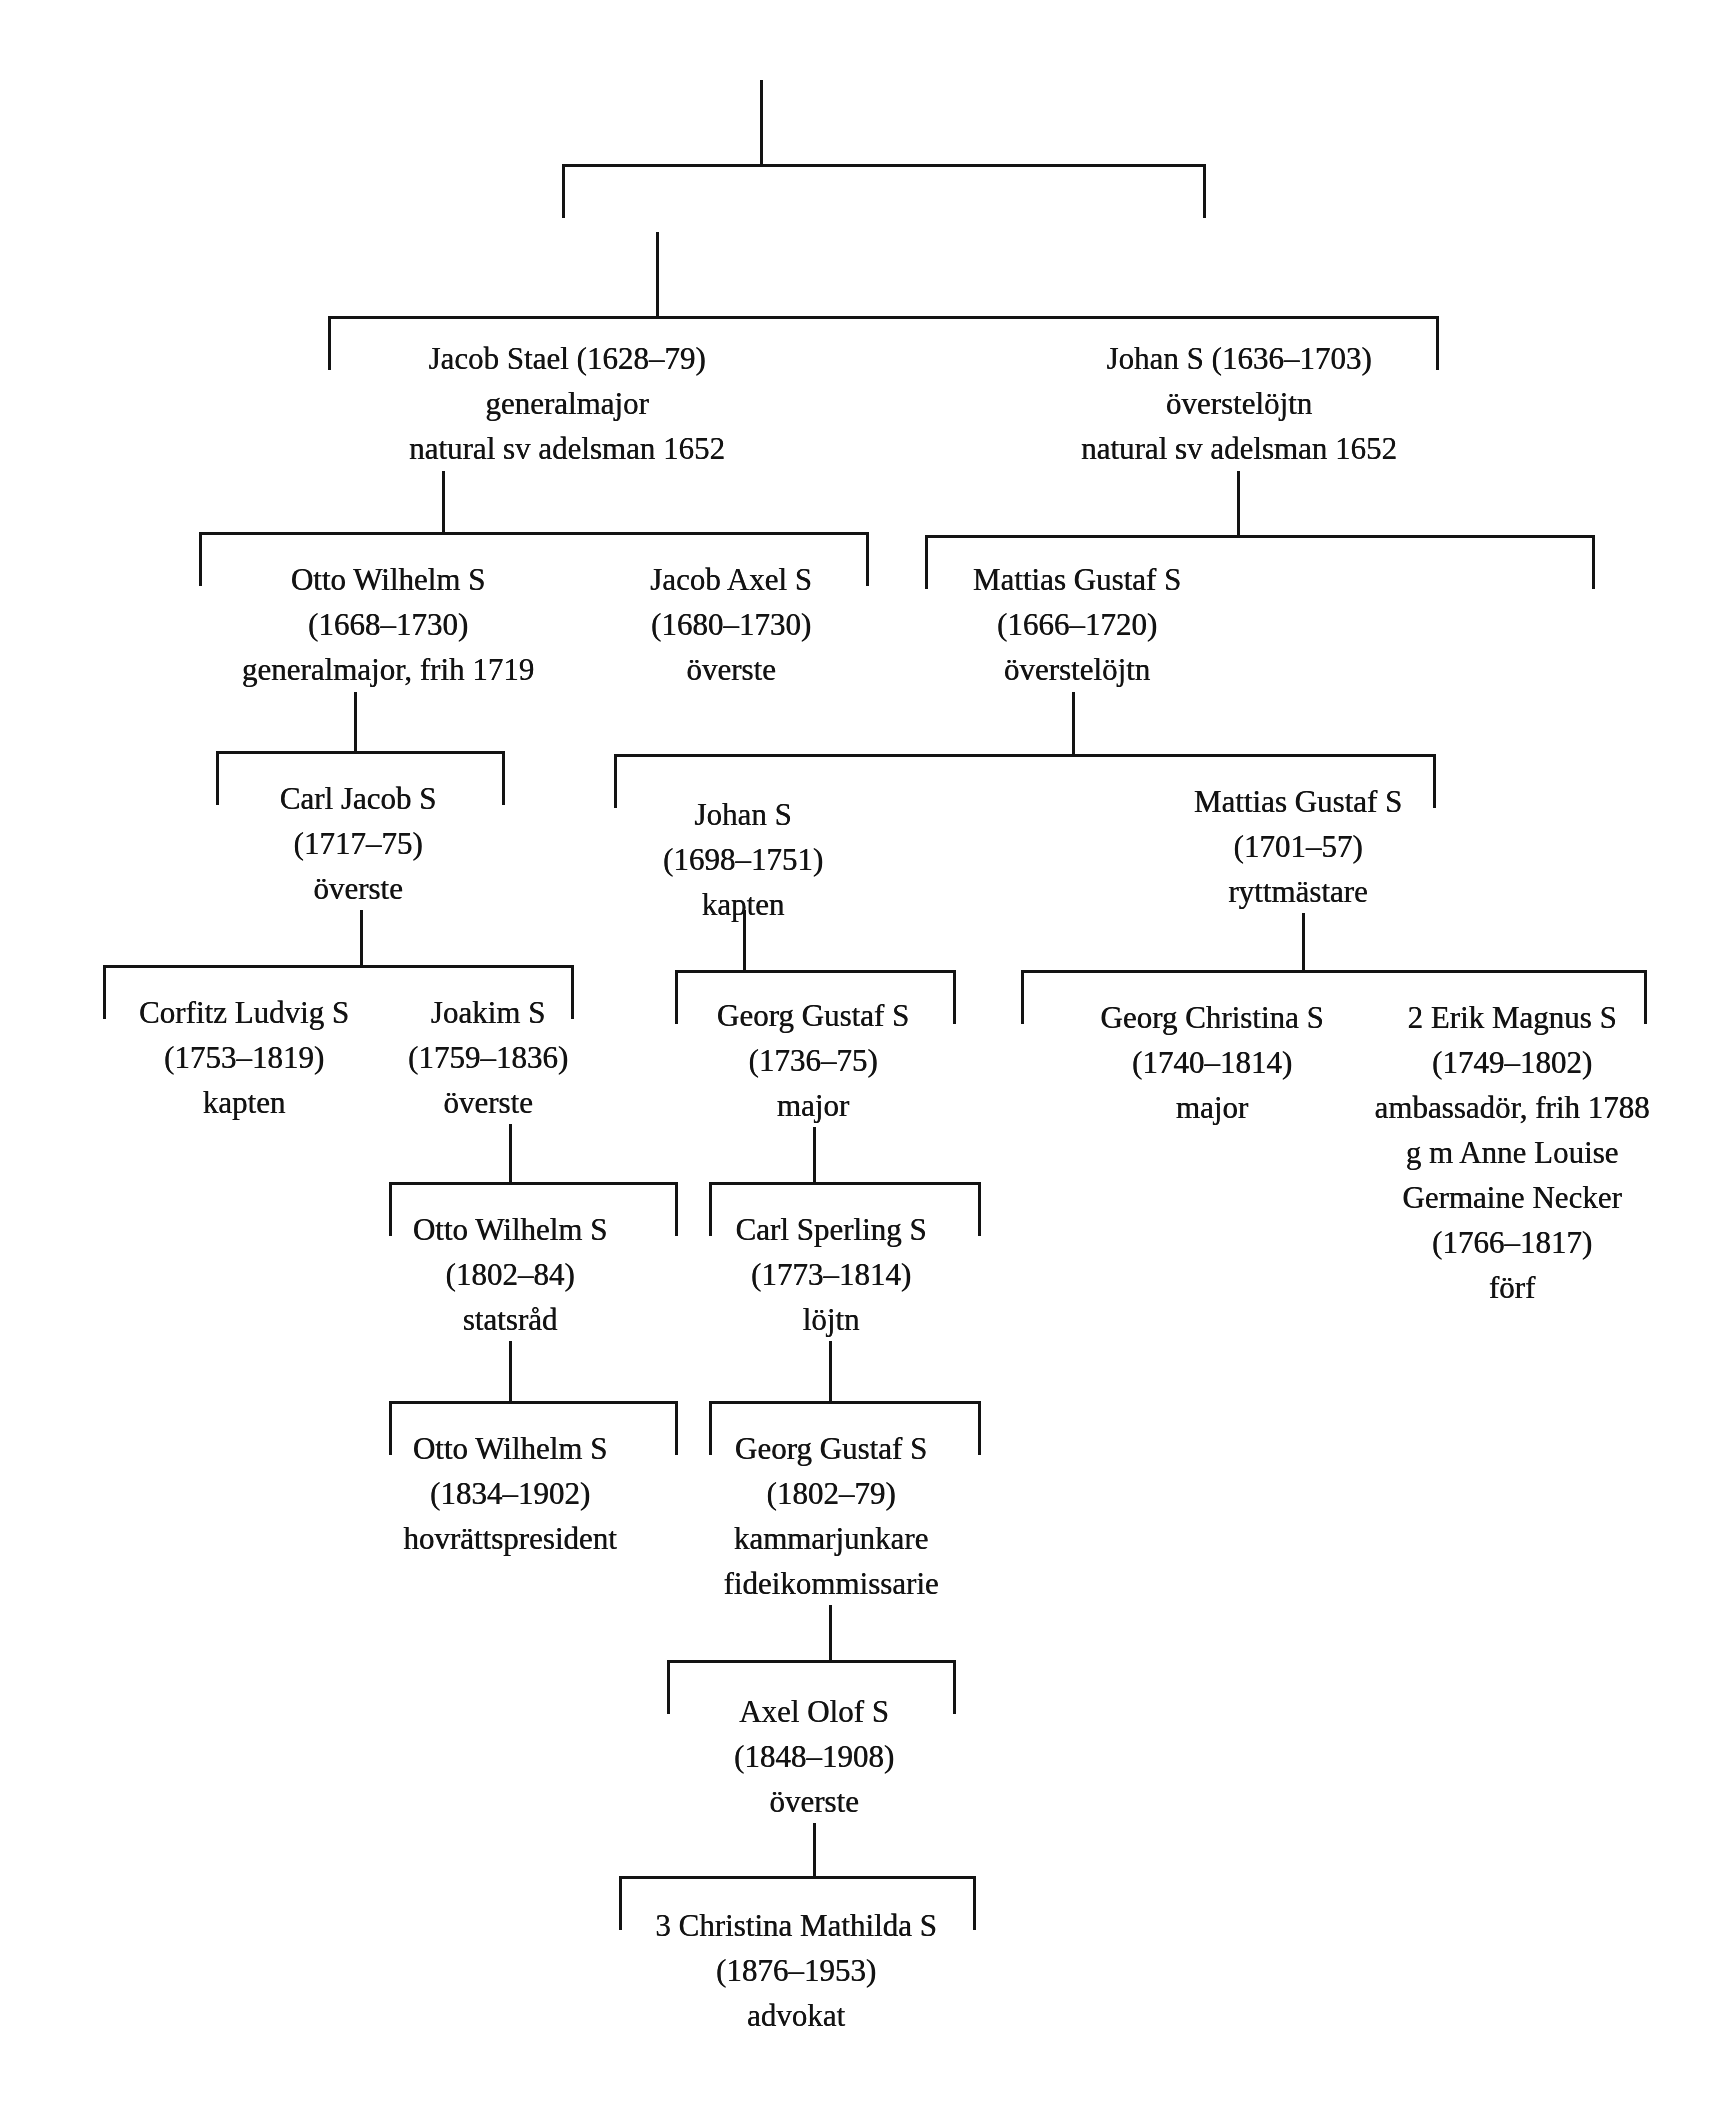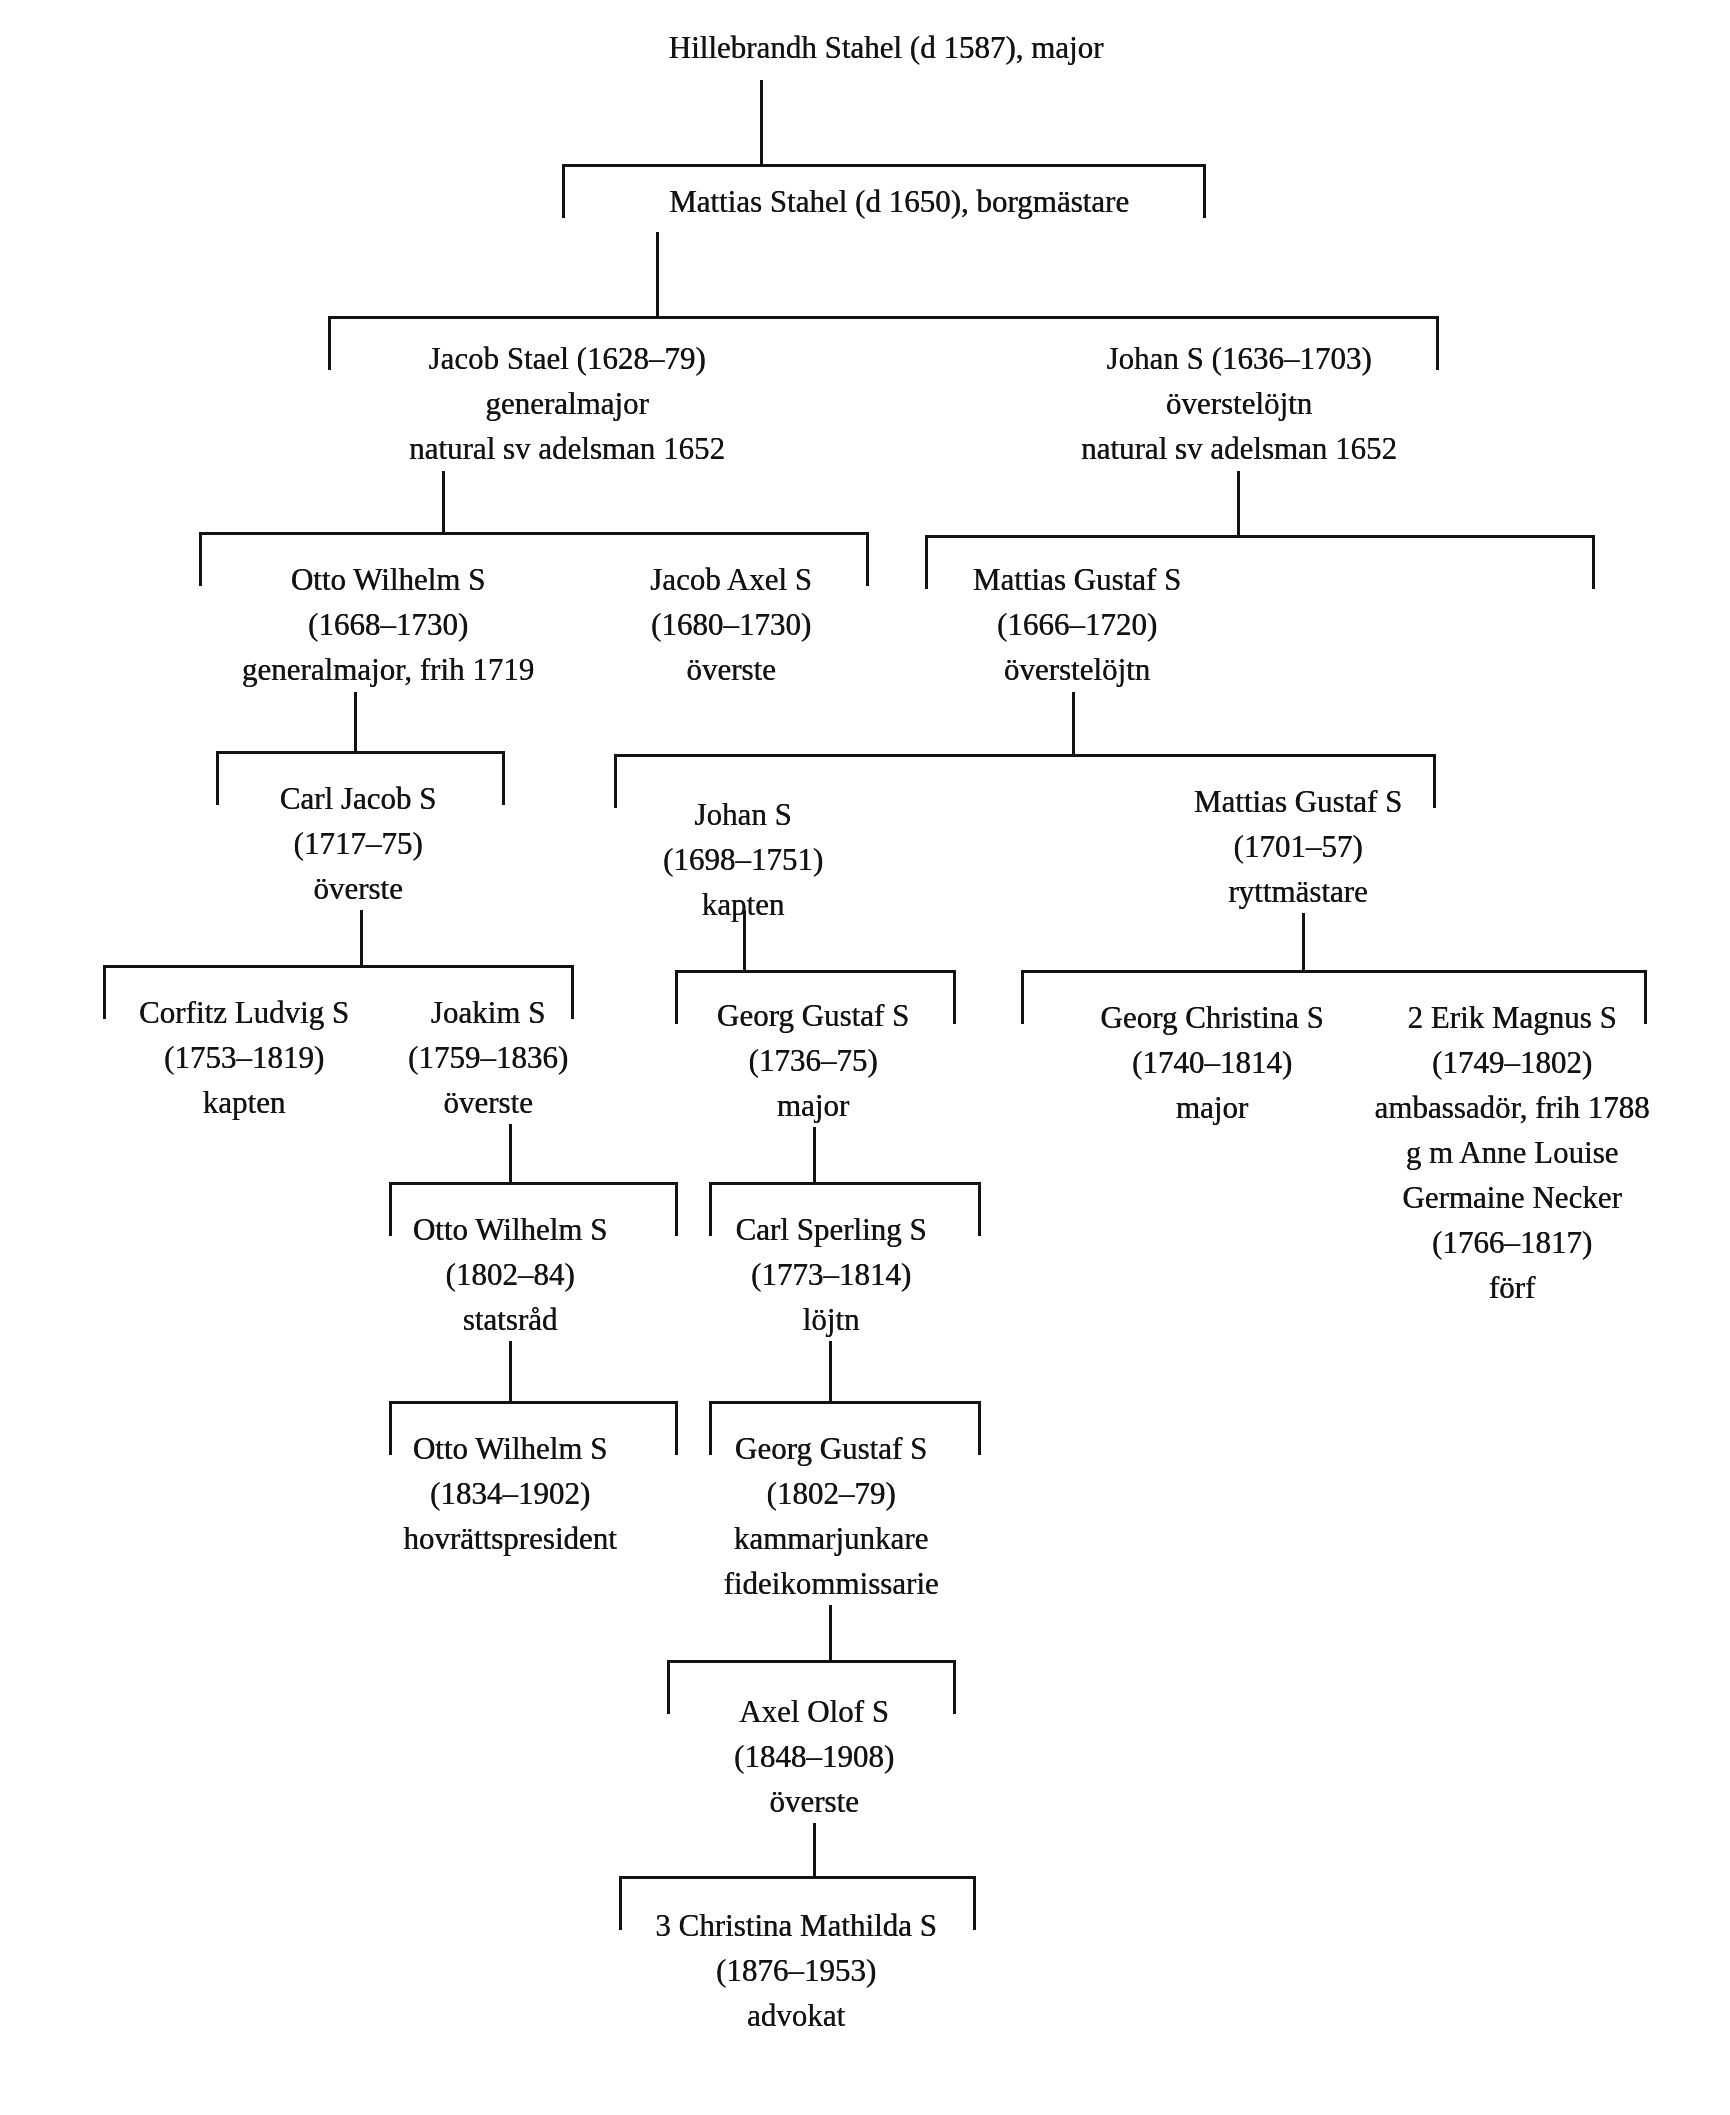--- a/index.html
+++ b/index.html
@@ -31,27 +31,21 @@
     box-sizing:border-box;
     border:3px solid #131313;
     border-bottom:none;
   }
 </style>
 </head>
 <body>
 
 <div class="page">
 
-  <div class="person" style="left:886px;top:25px">
-    <div class="ln">Hillebrandh Stahel (d 1587), major</div>
-  </div>
 
-  <div class="person" style="left:899px;top:179px">
-    <div class="ln">Mattias Stahel (d 1650), borgmästare</div>
-  </div>
 
   <div class="person" style="left:567px;top:336px">
     <div class="ln">Jacob Stael (1628–79)</div>
     <div class="ln">generalmajor</div>
     <div class="ln it">natural sv adelsman 1652</div>
   </div>
 
   <div class="person" style="left:1239px;top:336px">
     <div class="ln">Johan S (1636–1703)</div>
     <div class="ln">överstelöjtn</div>

